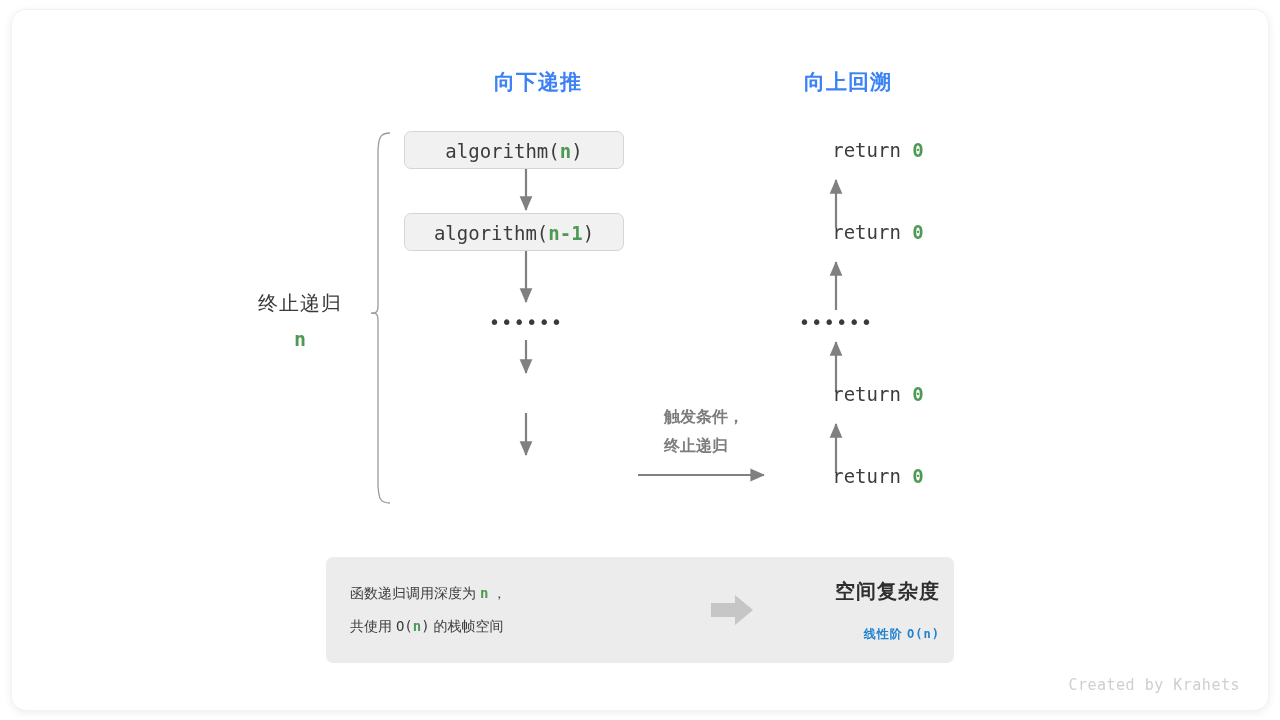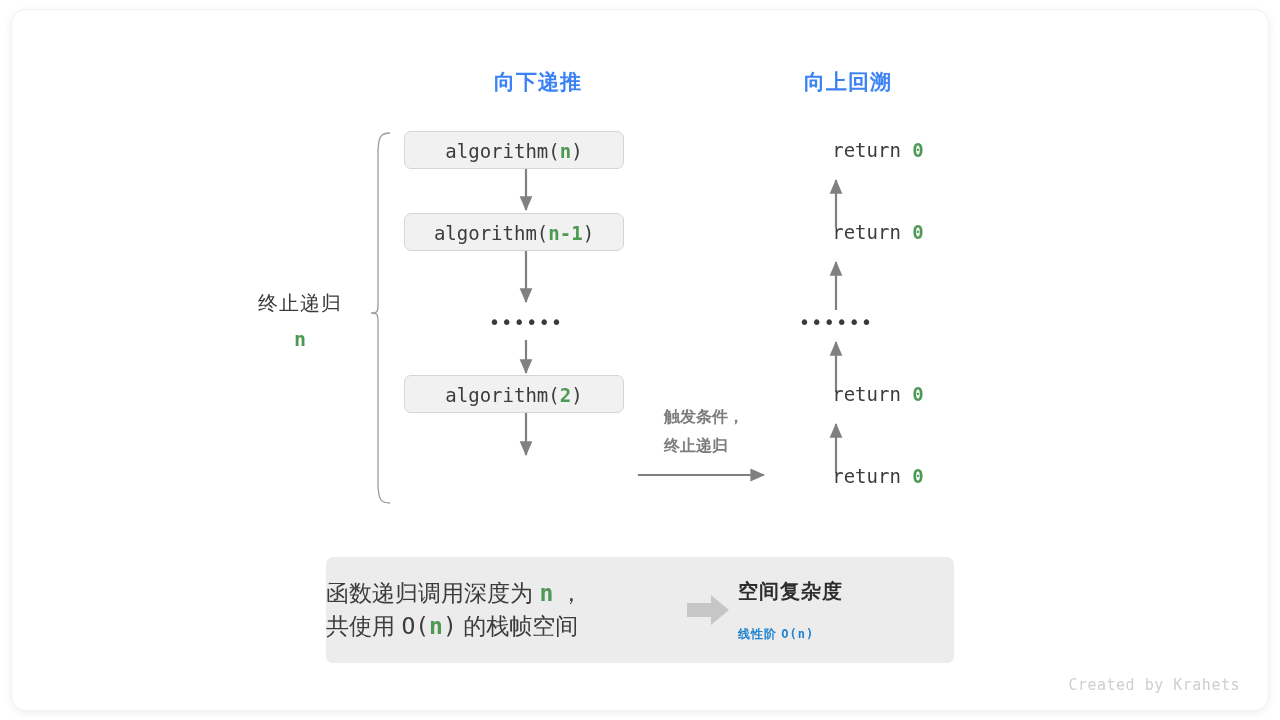--- a/index.html
+++ b/index.html
@@ -127,38 +127,39 @@
     top: 547px;
     width: 628px;
     height: 106px;
     background: #ececec;
     border-radius: 7px;
     display: flex;
     align-items: center;
   }
   #summary-left {
     width: 352px;
-    font-size: 23px;
+    font-size: 14px;
     color: #3c3c3c;
     line-height: 33px;
     white-space: nowrap;
+    margin-left: 24px;
   }
   #summary-left .hl {
     font-family: "DejaVu Sans Mono", "Liberation Mono", monospace;
     color: #4e9a55;
     font-weight: bold;
   }
   #summary-left .mono {
     font-family: "DejaVu Sans Mono", "Liberation Mono", monospace;
     color: #3c3c3c;
   }
   #summary-arrow { width: 60px; display: flex; justify-content: center; }
   #summary-right {
     flex: 1;
-    text-align: left;
+    text-align: right;
     padding-right: 14px;
     white-space: nowrap;
   }
   #summary-right .title {
     display: block;
     font-size: 20px;
     font-weight: bold;
     color: #2e2e2e;
     letter-spacing: 1px;
   }
@@ -227,23 +228,20 @@
     <span class="l2">n</span>
   </div>
 
   <div class="call-box" style="top:121px">
     <span>algorithm(</span><span class="arg">n</span><span>)</span>
   </div>
   <div class="call-box" style="top:203px">
     <span>algorithm(</span><span class="arg">n-1</span><span>)</span>
   </div>
   <div class="dots" style="left:514px; top:312px">••••••</div>
-  <div class="call-box" style="top:365px">
-    <span>algorithm(</span><span class="arg">2</span><span>)</span>
-  </div>
 
   <div class="ret" style="top:140px">
     <span>return </span><span class="zero">0</span>
   </div>
   <div class="ret" style="top:222px">
     <span>return </span><span class="zero">0</span>
   </div>
   <div class="dots" style="left:824px; top:312px">••••••</div>
   <div class="ret" style="top:384px">
     <span>return </span><span class="zero">0</span>

